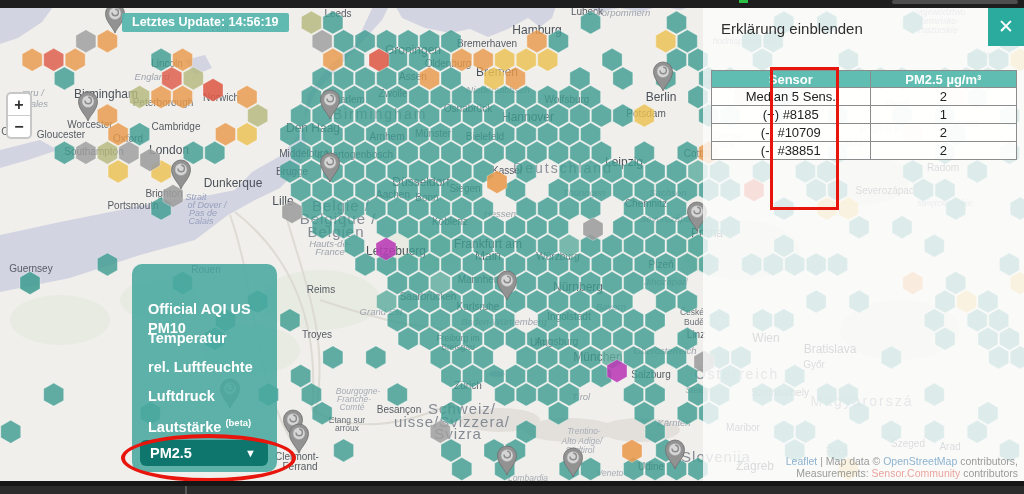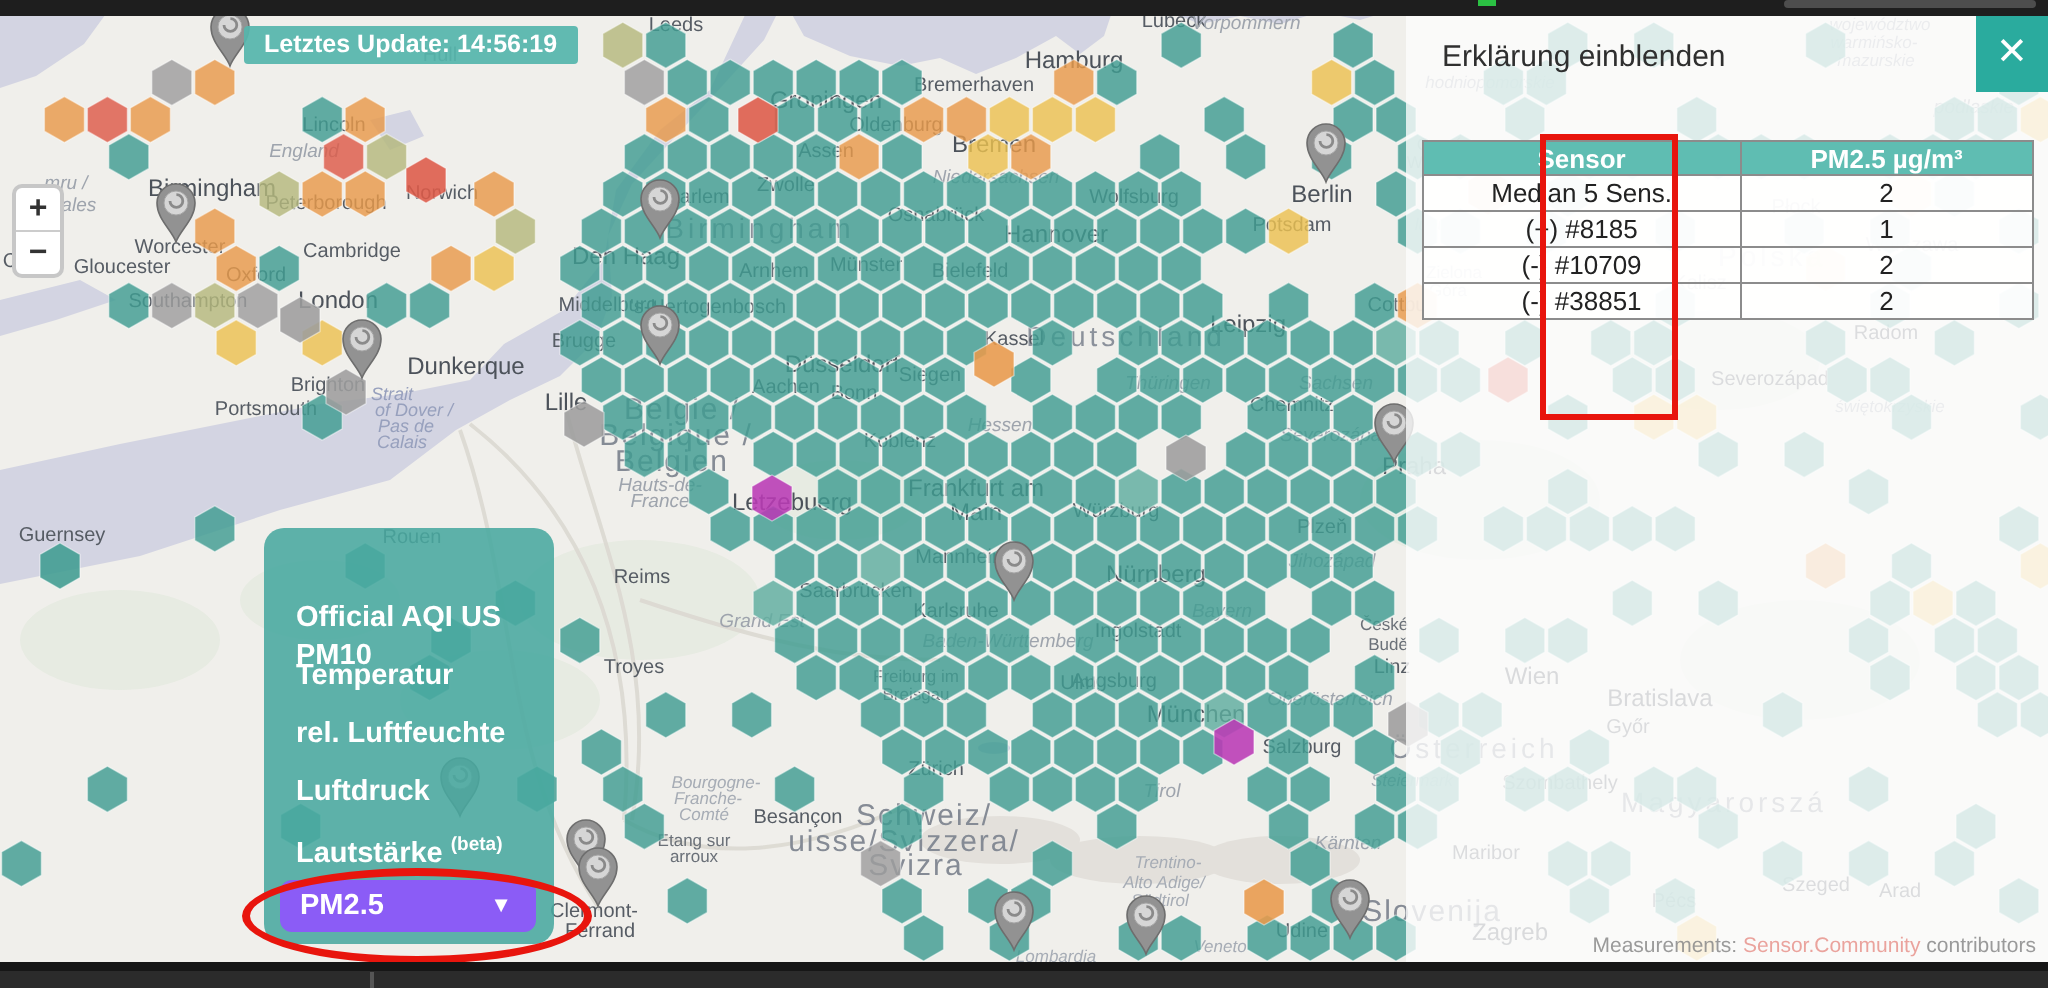--- a/index.html
+++ b/index.html
@@ -41,21 +41,21 @@
   
   #legend{position:absolute;left:0;top:305px;width:110px;height:175px;z-index:20;}
   #legend-bar{position:absolute;left:20px;top:8px;width:17px;height:154px;}
   .tickline{position:absolute;width:9px;height:2px;background:#111;}
   .ticklabel{position:absolute;transform:translateY(-50%);font-size:13.5px;font-weight:bold;color:#111;}
   
   #menu{position:absolute;left:132px;top:264px;width:145px;height:208px;z-index:20;
         background:rgba(72,169,159,0.88);border-radius:10px;}
   .menu-item{position:absolute;left:16px;color:#fff;font-weight:bold;font-size:14.5px;cursor:pointer;}
   .menu-beta{font-size:9.5px;vertical-align:super;font-weight:bold;}
-  #menu-selected{position:absolute;left:8px;right:9px;bottom:6px;height:26px;background:#8b5cf6;
+  #menu-selected{position:absolute;left:8px;right:9px;bottom:6px;height:26px;background:#0f766e;
                  border-radius:6px;color:#fff;font-weight:bold;font-size:14.5px;line-height:26px;cursor:pointer;}
   #menu-selected .sel-label{margin-left:10px;}
   #menu-selected .caret{position:absolute;right:12px;top:0;font-size:11px;}
   
   #panel{position:absolute;left:703px;top:8px;width:321px;height:473px;z-index:20;
          background:rgba(252,253,253,0.8);}
   #panel-title{position:absolute;left:18px;top:12px;font-size:15px;color:#2f2f2f;cursor:pointer;}
   #close-btn{position:absolute;right:0;top:0;width:36px;height:38px;background:#2aab9e;color:#fff;
              font-size:19px;font-weight:bold;text-align:center;line-height:38px;cursor:pointer;}
   #sensor-table{position:absolute;left:8px;top:62px;width:306px;border-collapse:collapse;
@@ -881,20 +881,23 @@
           <tr>
             <td>(-) #38851</td>
             <td>2</td>
           </tr>
         </tbody>
     </table>
   </div>
 
   <div id="attribution">
     <div>
+      <a href="#">Leaflet</a><span> | Map data © </span><a href="#">OpenStreetMap</a><span> contributors,</span>
+    </div>
+    <div>
       <span>Measurements: </span><span class="brand">Sensor.Community</span><span> contributors</span>
     </div>
   </div>
 
   <div id="anno-rect"></div>
   <div id="anno-ellipse"></div>
 
   <div id="topbar">
     <div class="greendot"></div>
     <div class="seg"></div>

